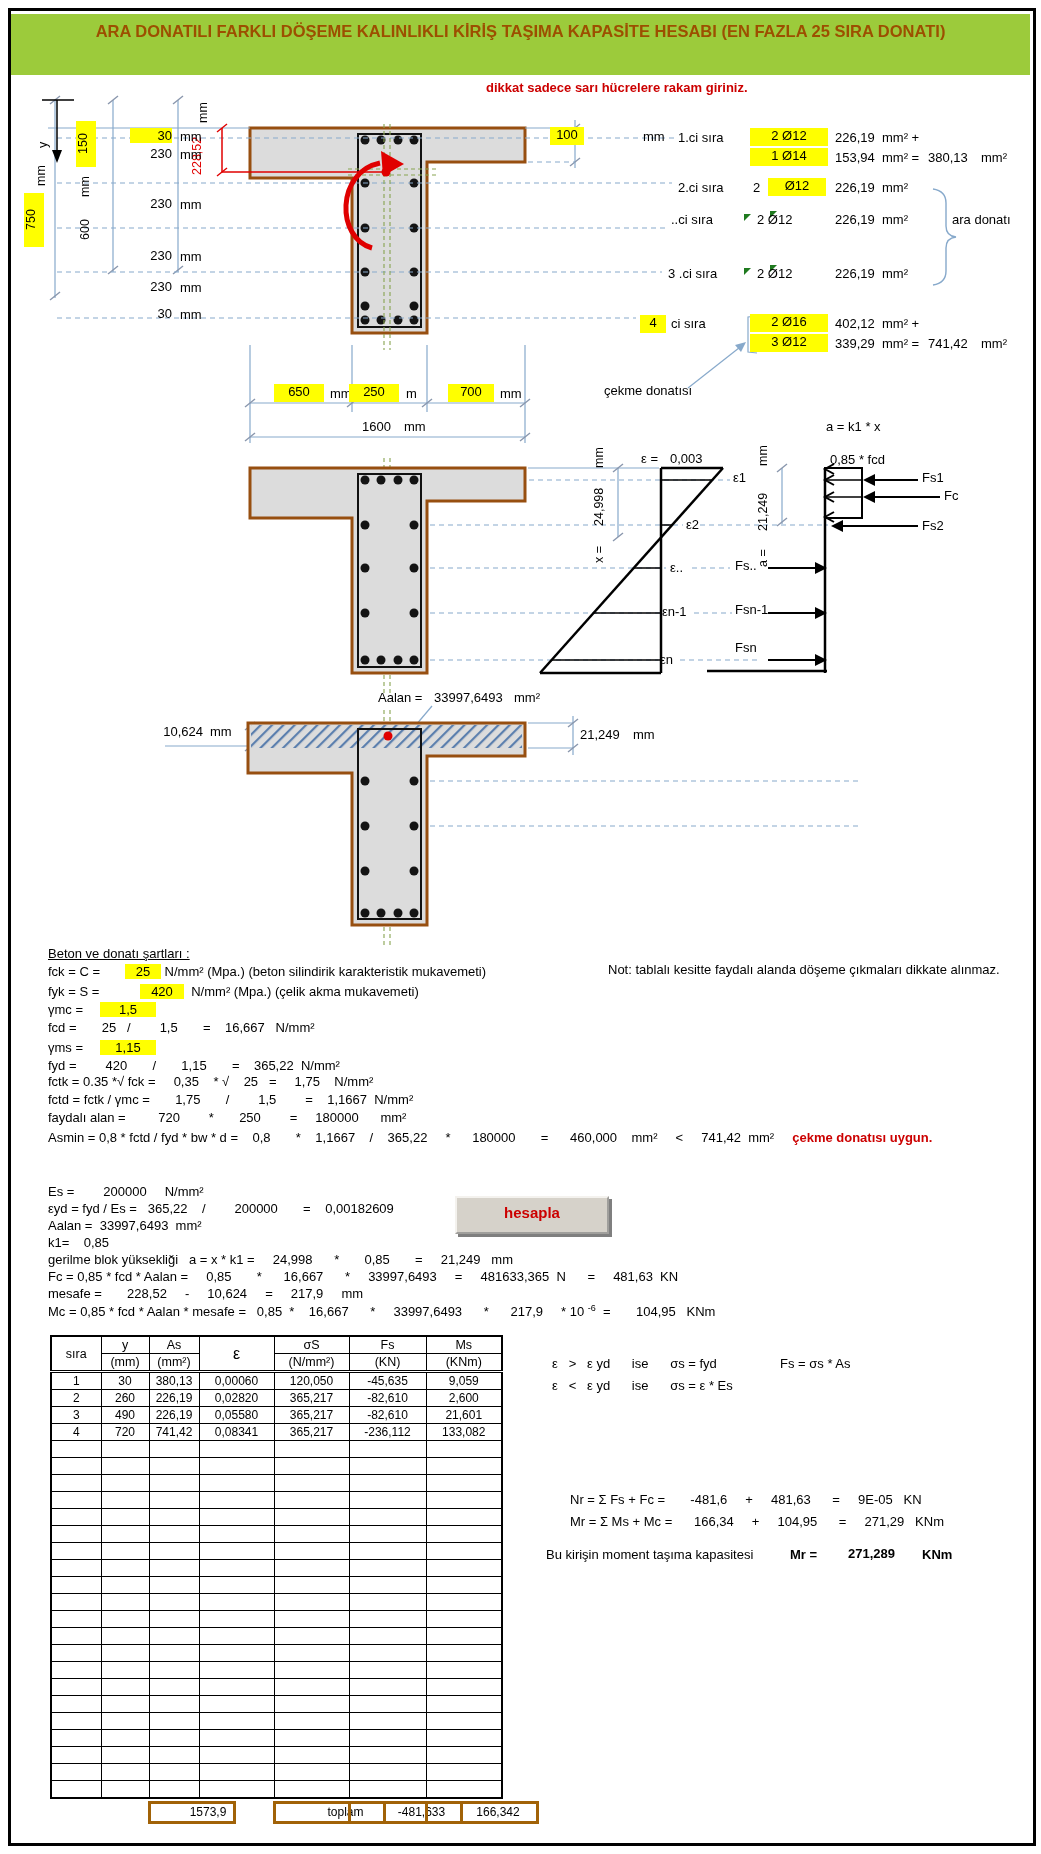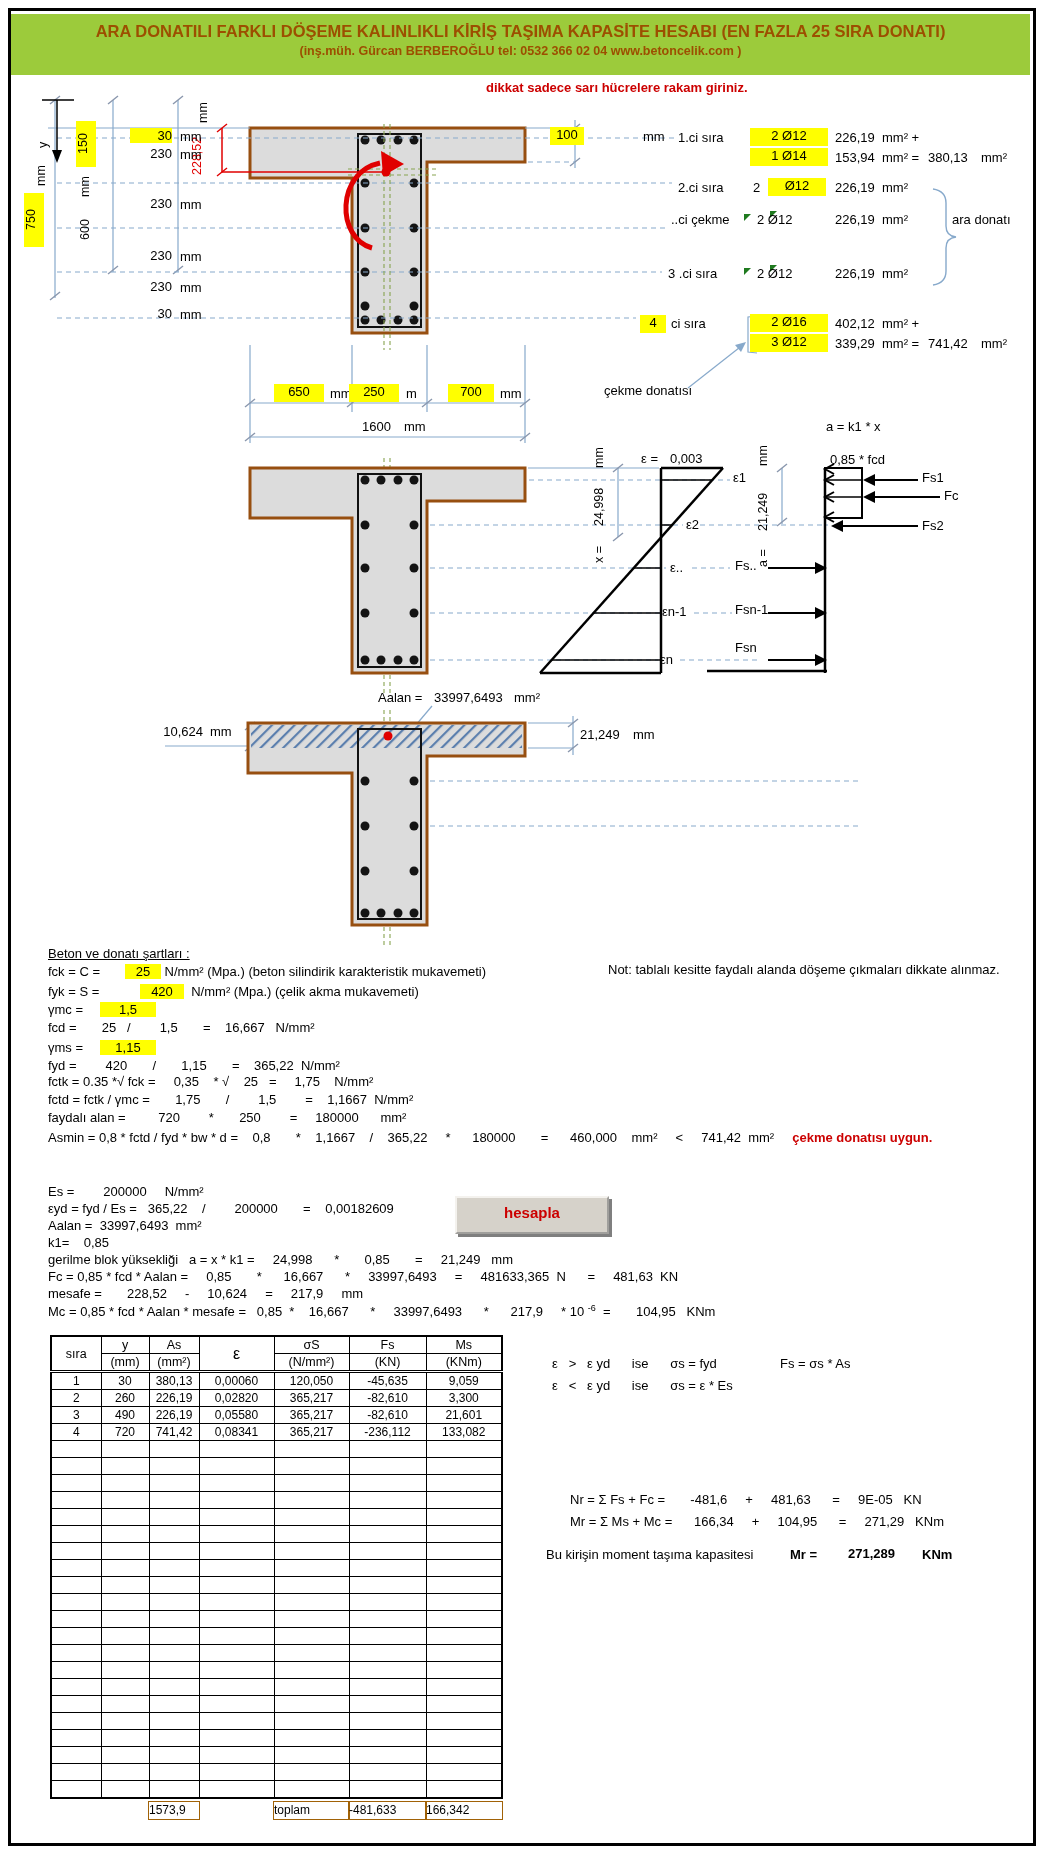--- a/index.html
+++ b/index.html
@@ -22,34 +22,33 @@
   .txt{position:absolute;font-size:13px;white-space:nowrap;}
   .btn{position:absolute;left:455px;top:1196px;width:150px;height:34px;background:#d6d2ca;
        border:2px outset #f4f2ee;box-shadow:3px 3px 0 #7f7f7f;color:#cc0000;font-weight:bold;
        font-size:15px;text-align:center;line-height:30px;cursor:pointer;}
   table.cap{position:absolute;left:50px;top:1335px;border-collapse:collapse;table-layout:fixed;border-radius:17px;}
   table.cap td{border:1px solid #000;font-size:12px;text-align:center;height:16px;padding:0;overflow:hidden;}
   table.cap thead td{font-size:12.5px;}
   table.cap td.eps{font-size:16px;}
   table.cap .dbl{border-bottom:3px double #000;}
   table.cap{border:2px solid #000;}
-  .fcell{position:absolute;border:1px solid #a16207;font-size:12px;text-align:left;height:17px;line-height:17px;}
+  .fcell{position:absolute;border:3px solid #a16207;font-size:12px;text-align:center;height:17px;line-height:17px;padding-left:32px;}
   .z2{position:absolute;left:0;top:0;width:1041px;height:1854px;z-index:2;pointer-events:none;}
   .z2 *{pointer-events:auto;}
   sup{font-size:9px;}
 </style>
 </head>
 <body>
 
 <div id="root">
   <div class="frame"></div>
 
   <div class="band">
     <div class="t1">ARA DONATILI FARKLI DÖŞEME KALINLIKLI KİRİŞ TAŞIMA KAPASİTE HESABI (EN FAZLA 25 SIRA DONATI)</div>
-    <div class="t2"><span>(inş.müh. Gürcan BERBEROĞLU tel: 0532 366 02 04   </span><span>www.betoncelik.com</span><span> )</span></div>
   </div>
   <div class="warning">dikkat sadece sarı hücrelere rakam giriniz.</div>
 
   <svg width="1041" height="1854" viewBox="0 0 1041 1854" style="position:absolute;left:0;top:0;z-index:1">
     <defs>
       <pattern id="hatch" width="8" height="8" patternUnits="userSpaceOnUse" patternTransform="rotate(45)">
         <rect width="8" height="8" fill="#dcdcdc"></rect>
           <line x1="1" y1="0" x2="1" y2="8" stroke="#5b7fae" stroke-width="2.4"></line>
       </pattern>
     </defs>
@@ -288,21 +287,21 @@
     <div class="txt pre" style="left:882px;top:150px">mm²  =</div>
     <div class="txt" style="left:928px;top:150px">380,13</div>
     <div class="txt" style="left:981px;top:150px">mm²</div>
 
     <div class="txt" style="left:678px;top:180px">2.ci sıra</div>
     <div class="txt" style="left:753px;top:180px">2</div>
     <div class="ybox" style="left:768px;top:178px;width:58px;height:18px">Ø12</div>
     <div class="txt" style="left:835px;top:180px">226,19</div>
     <div class="txt" style="left:882px;top:180px">mm²</div>
 
-    <div class="txt" style="left:671px;top:212px">..ci çekme</div>
+    <div class="txt" style="left:671px;top:212px">..ci sıra</div>
     <span class="tri" style="left:744px;top:214px"></span>
     <span class="tri" style="left:770px;top:211px"></span>
     <div class="txt" style="left:757px;top:212px">2 Ø12</div>
     <div class="txt" style="left:835px;top:212px">226,19</div>
     <div class="txt" style="left:882px;top:212px">mm²</div>
 
     <div class="txt" style="left:668px;top:266px">3 .ci sıra</div>
     <span class="tri" style="left:744px;top:268px"></span>
     <span class="tri" style="left:770px;top:265px"></span>
     <div class="txt" style="left:757px;top:266px">2 Ø12</div>
@@ -424,21 +423,21 @@
             <td>-45,635</td>
             <td>9,059</td>
           </tr>
           <tr>
             <td>2</td>
             <td>260</td>
             <td>226,19</td>
             <td>0,02820</td>
             <td>365,217</td>
             <td>-82,610</td>
-            <td>3,300</td>
+            <td>2,600</td>
           </tr>
           <tr>
             <td>3</td>
             <td>490</td>
             <td>226,19</td>
             <td>0,05580</td>
             <td>365,217</td>
             <td>-82,610</td>
             <td>21,601</td>
           </tr>

